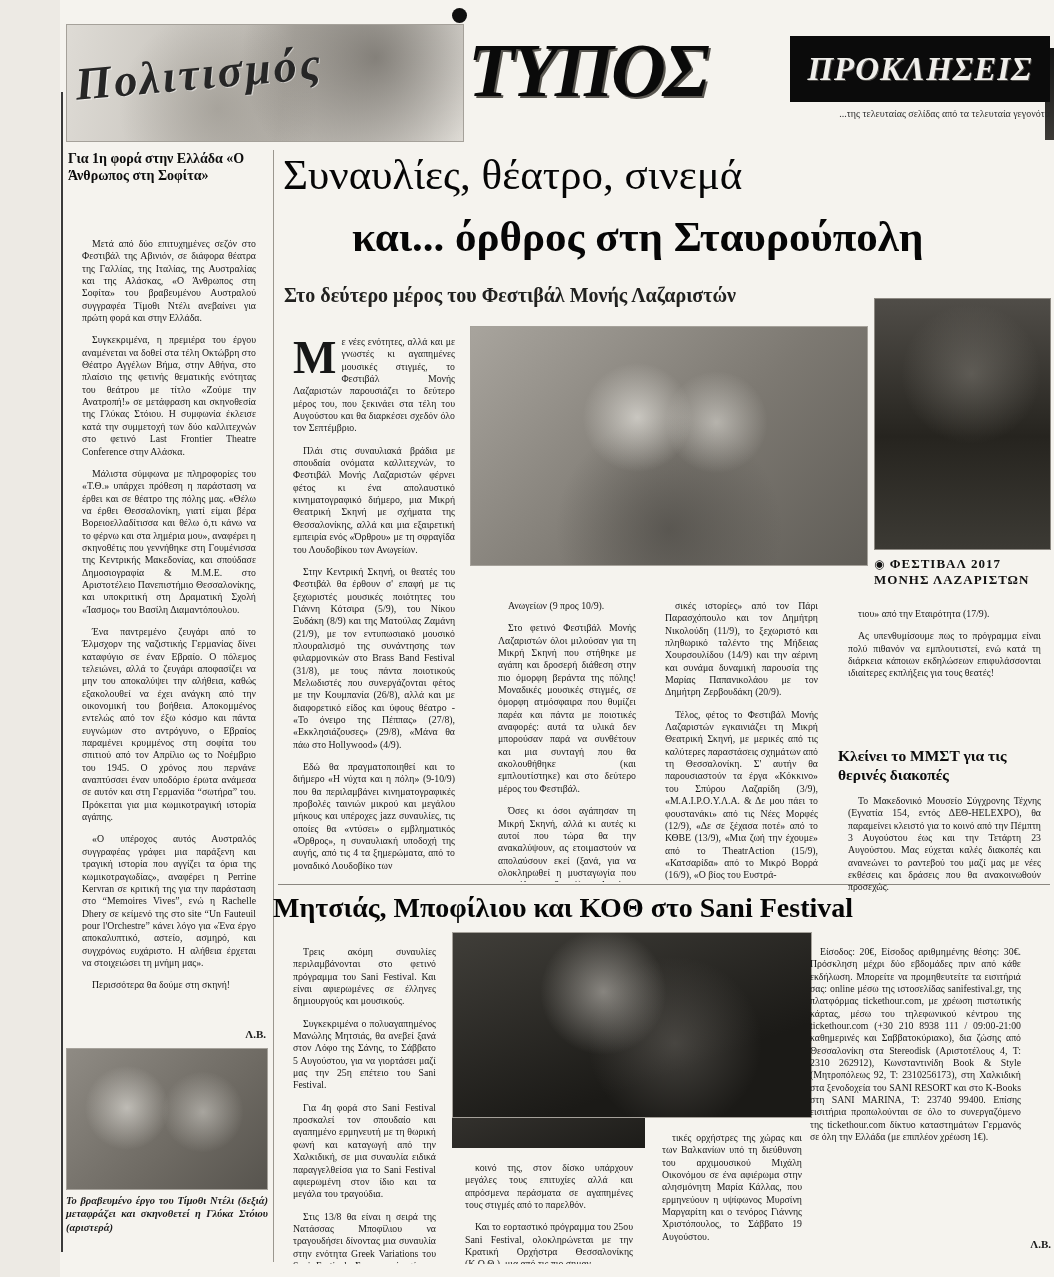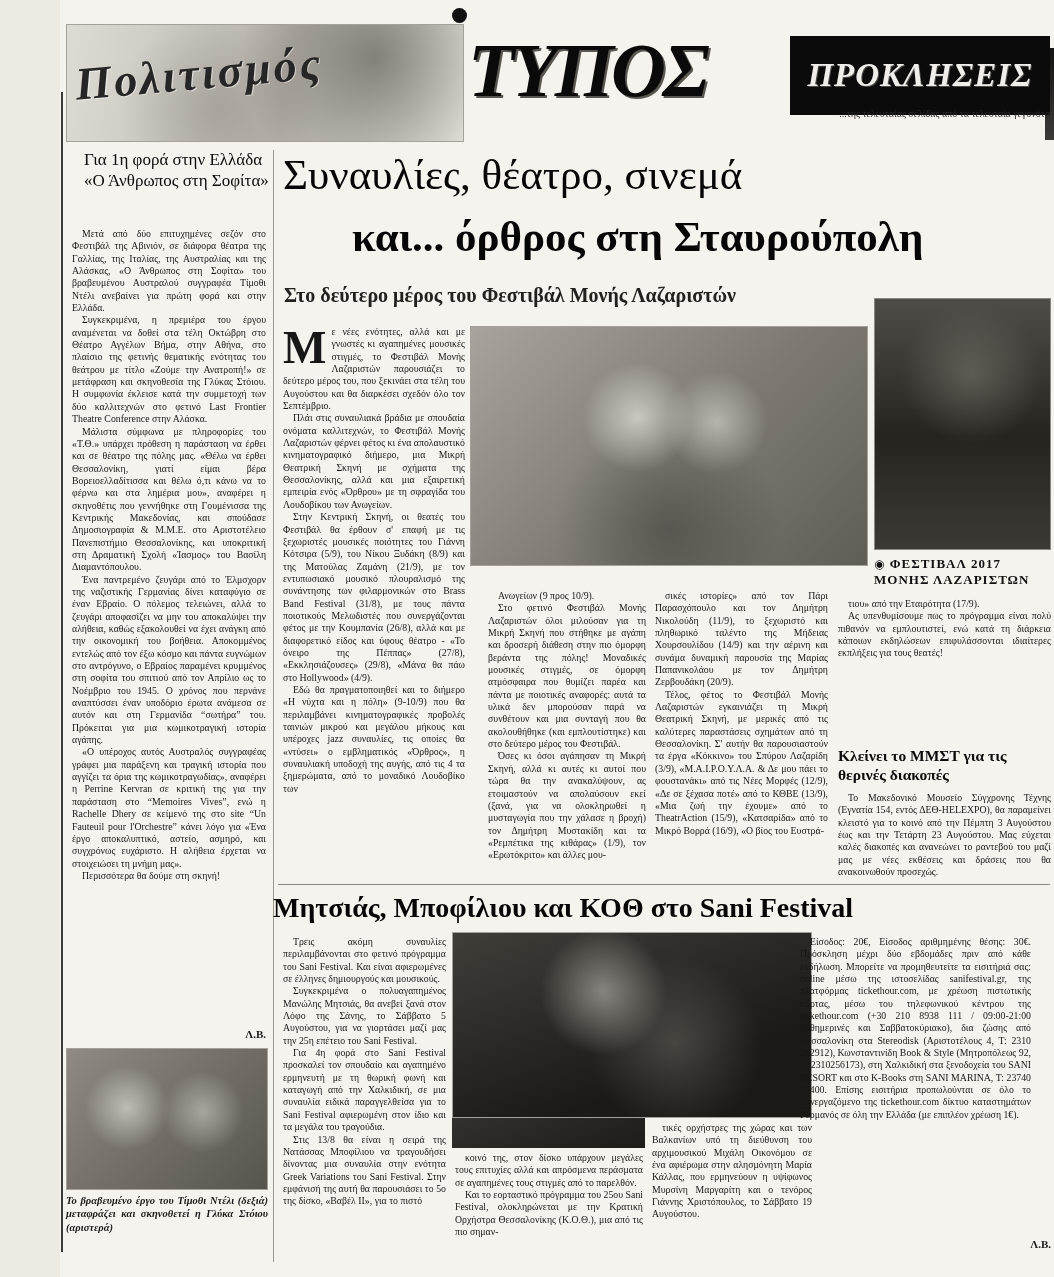--- a/index.html
+++ b/index.html
@@ -27,31 +27,31 @@
     font-size:46px; letter-spacing:3px; color:#262626; transform:rotate(-5deg);
     text-shadow:1px 1px 0 rgba(255,255,255,.5);
   }
   .typos-dot { position:absolute; left:452px; top:8px; width:15px; height:15px; border-radius:50%; background:#101010; }
   .typos-logo {
     position:absolute; left:468px; top:28px; width:318px; height:88px;
     font-size:76px; line-height:84px; font-weight:bold; font-style:italic;
     letter-spacing:-3px; color:#0a0a0a; text-shadow:2px 2px 0 #5a5751;
   }
   .prokl-box {
-    position:absolute; left:790px; top:36px; width:260px; height:79px; background:#0b0b0b;
+    position:absolute; left:790px; top:36px; width:260px; height:66px; background:#0b0b0b;
     display:flex; align-items:center; justify-content:center;
   }
   .prokl-text { font-weight:bold; font-style:italic; font-size:33px; letter-spacing:1px; color:#efeeea; text-shadow:1px 1px 0 #4c4a46; }
   .masthead-tagline { position:absolute; left:690px; top:108px; width:360px; text-align:right; font-size:10px; color:#2c2c2c; }
   
   .col-text { font-size:9.8px; line-height:1.26; text-align:justify; color:#171717; }
-  .col-text p { text-indent:10px; margin:0; }
+  .col-text p { text-indent:10px; margin:10px; }
   .byline { text-align:right; font-weight:bold; font-size:11px; }
   
-  .left-headline { position:absolute; left:84px; top:150px; width:192px; font-size:17px; font-weight:normal; line-height:1.22; color:#0c0c0c; }
+  .left-headline { position:absolute; left:68px; top:150px; width:192px; font-size:14px; font-weight:bold; line-height:1.22; color:#0c0c0c; }
   .left-body { position:absolute; left:72px; top:228px; width:194px; height:800px; overflow:hidden; }
   .left-byline { position:absolute; left:72px; top:1028px; width:194px; }
   .photo { border:1px solid #a5a19a; }
   .left-photo {
     position:absolute; left:66px; top:1048px; width:202px; height:142px;
     background:
       radial-gradient(circle at 30% 42%, rgba(235,233,227,.6), rgba(235,233,227,0) 26%),
       radial-gradient(circle at 68% 45%, rgba(225,223,217,.5), rgba(225,223,217,0) 26%),
       linear-gradient(135deg,#8f8b84,#6e6a63 60%,#57544e);
   }

